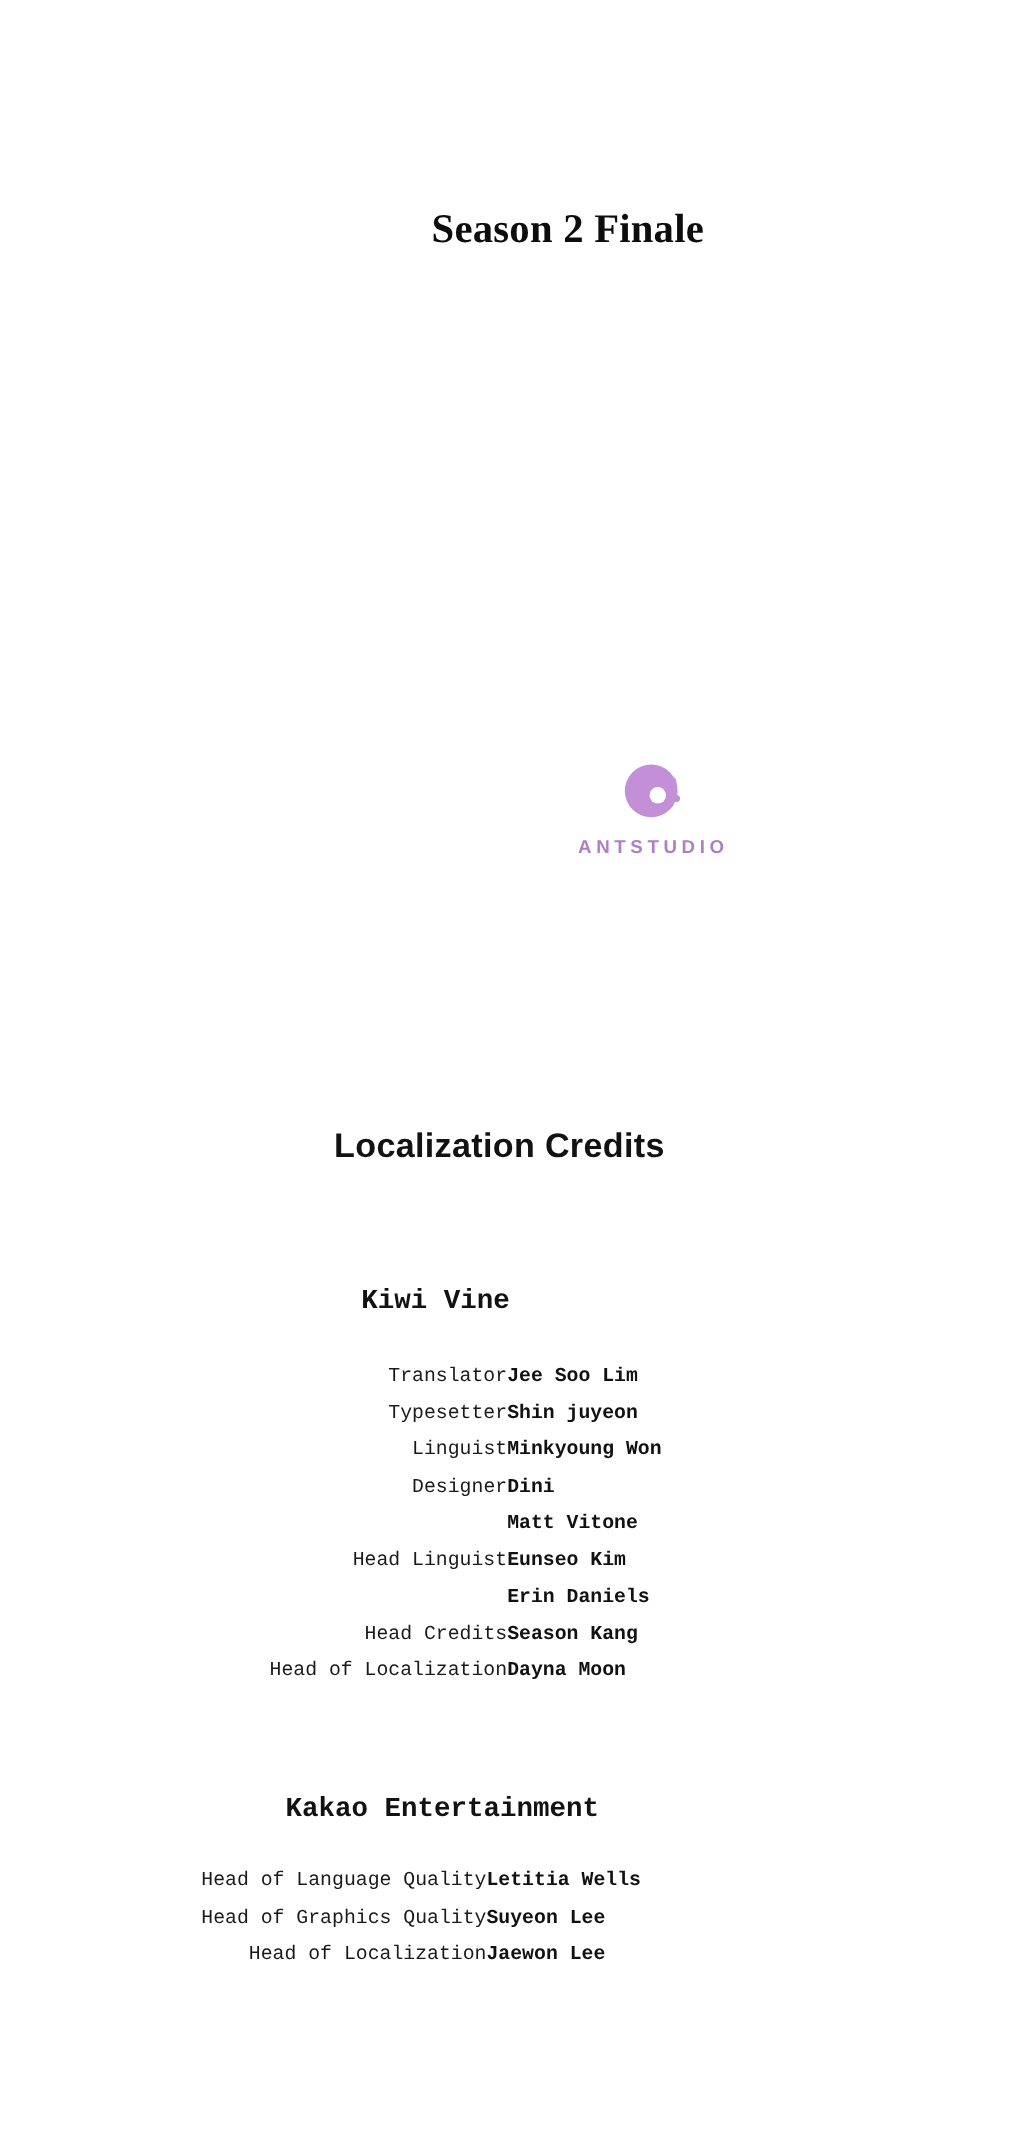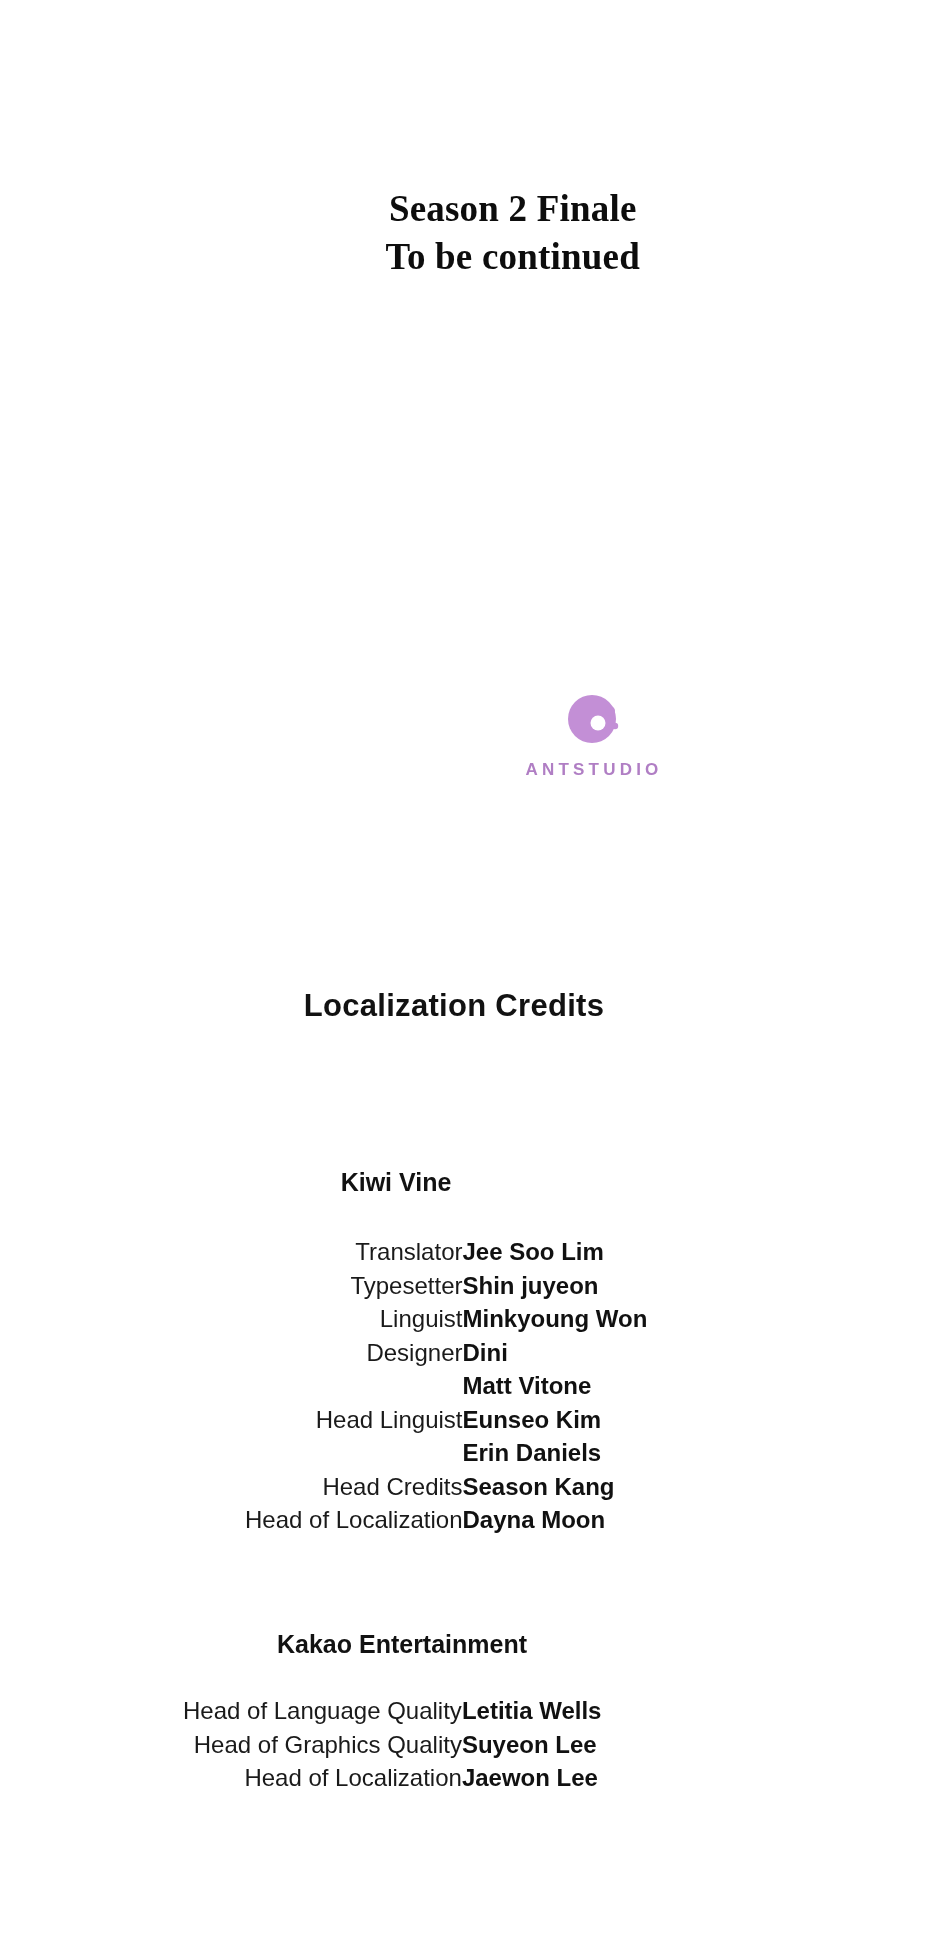--- a/index.html
+++ b/index.html
@@ -96,51 +96,52 @@
     font-weight: bold;
     font-size: 33px;
     letter-spacing: 1.5px;
     color: #1a4fd6;
     line-height: 1.05;
   }
 
   
   .credits-title {
     position: absolute;
-    top: 988px;
+    top: 1024px;
     left: 0;
     width: 908px;
     text-align: center;
     font-size: 31px;
     font-weight: bold;
     letter-spacing: 0.3px;
     color: #121212;
   }
 
   .section {
     position: absolute;
     left: 0;
     width: 792px;
+    font-family: Liberation Mono, monospace;
   }
   .section-heading {
     text-align: center;
     font-size: 25px;
     font-weight: bold;
     color: #121212;
     margin-bottom: 38px;
   }
   .credit-table {
     margin: 0 auto;
     border-collapse: collapse;
   }
   .credit-table td {
     padding: 0;
     vertical-align: top;
     line-height: 33.5px;
-    font-size: 24px;
+    font-size: 18px;
   }
   .role-cell {
     text-align: right;
     padding-right: 26px;
     color: #1a1a1a;
     font-weight: 400;
     white-space: nowrap;
   }
   .name-cell {
     text-align: left;
@@ -153,21 +154,20 @@
   #kakao-section { top: 1630px; }
   #kiwi-section .credit-table { margin-left: 245px; }
   #kakao-section .credit-table { margin-left: 183px; }
   #kakao-section .section-heading { margin-bottom: 35px; padding-left: 12px; }
 </style>
 </head>
 <body>
 
 <div class="finale">
   <div>Season 2 Finale</div>
-  <div>To be continued</div>
 </div>
 
 <div class="logo-row">
 
   <div class="ant-logo">
     <div class="ant-mark">
       <svg width="62" height="62" viewBox="0 0 62 62" xmlns="http://www.w3.org/2000/svg">
         <circle cx="29" cy="29" r="24" fill="#c38fd6"></circle>
         <circle cx="35" cy="33" r="7.5" fill="#ffffff"></circle>
         <circle cx="47" cy="21" r="5" fill="#c38fd6"></circle>

